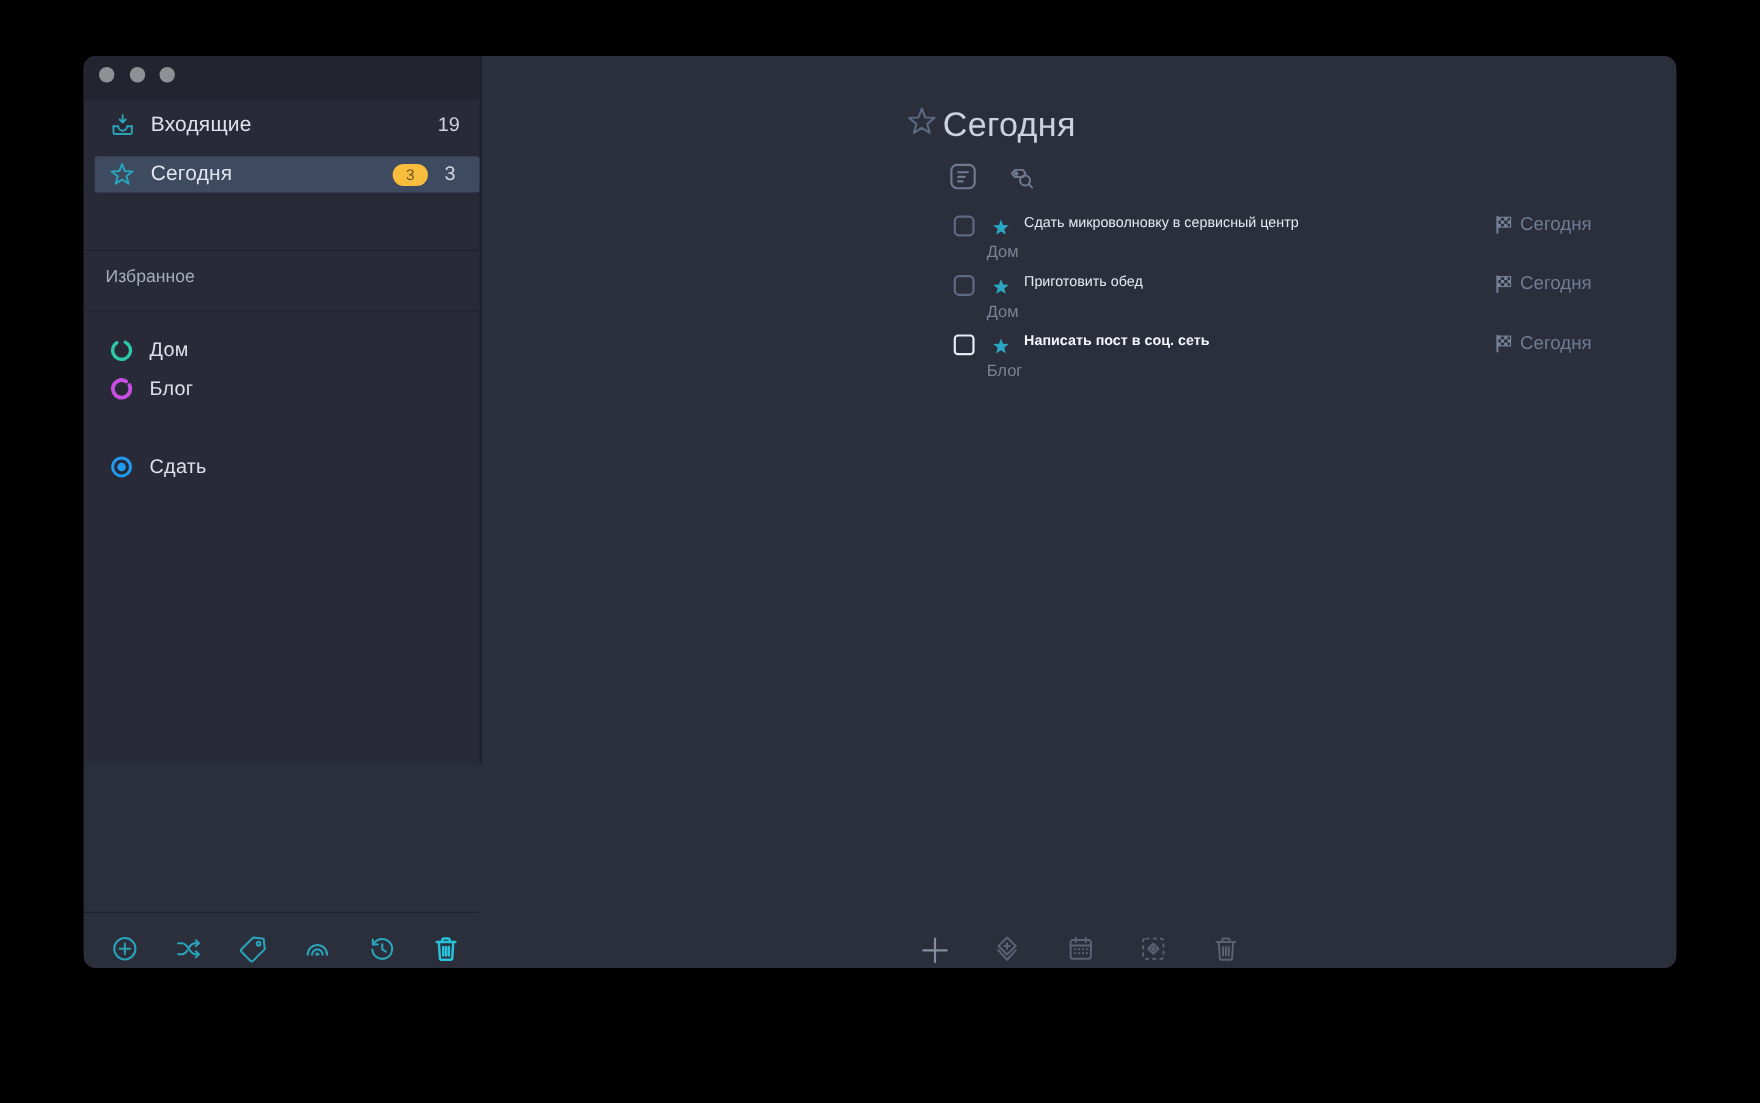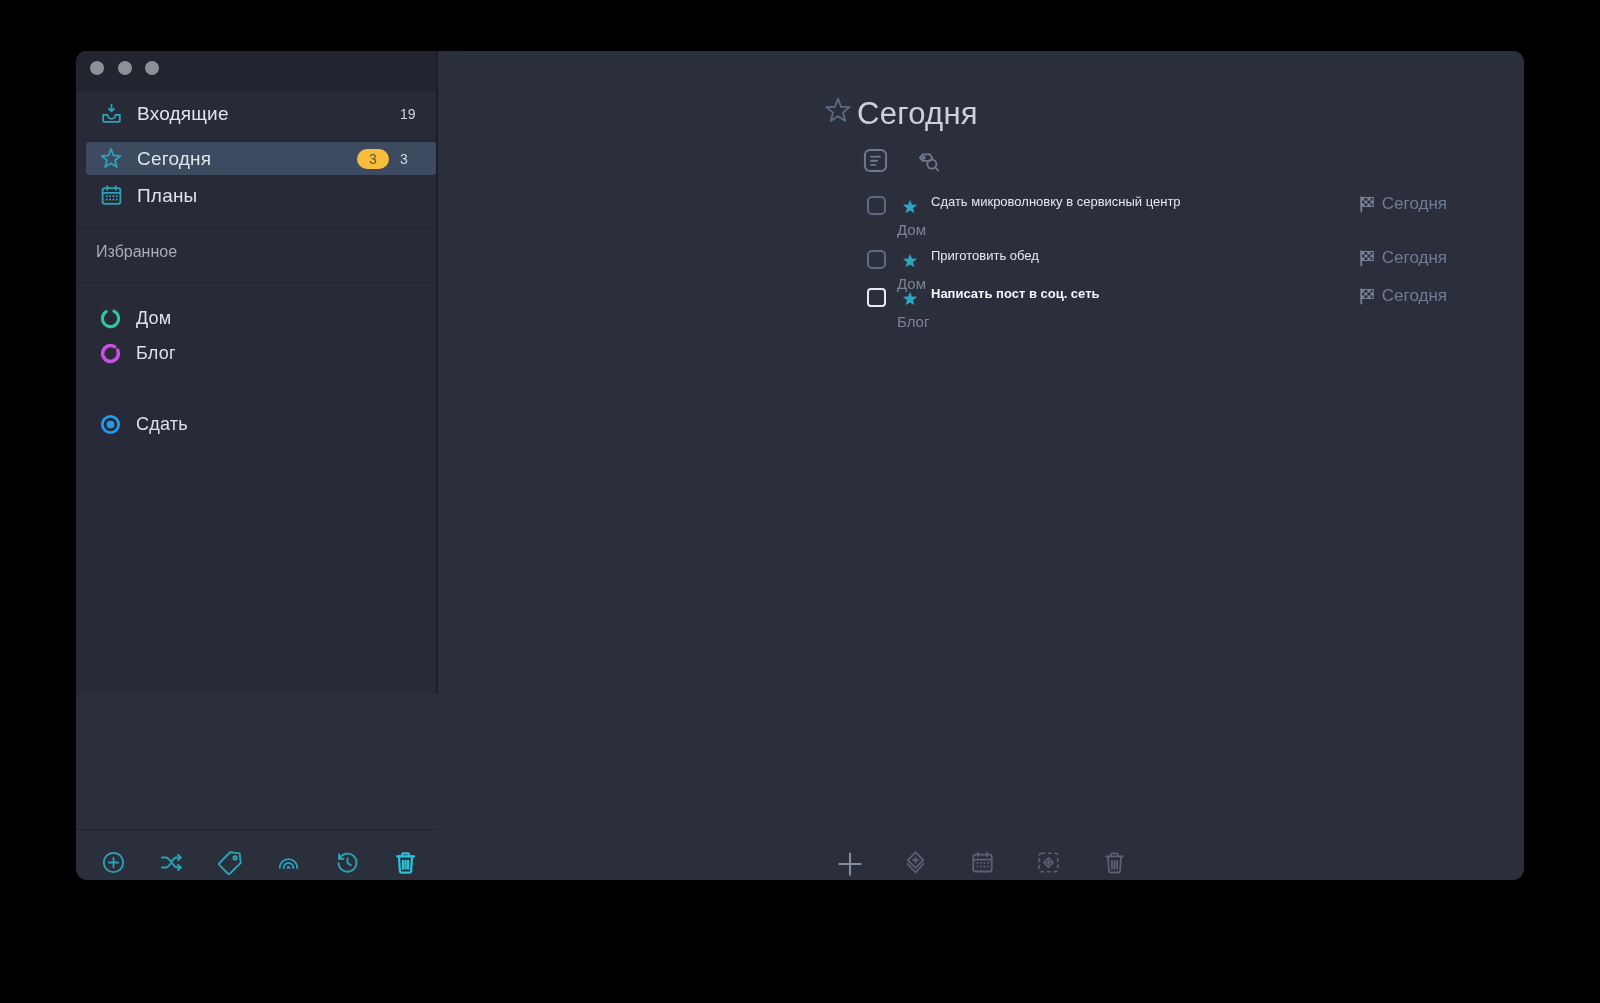--- a/index.html
+++ b/index.html
@@ -11,21 +11,21 @@
     border-right:2px solid #1c1f28;}
   .sb-header{position:absolute;left:0;top:0;width:100%;height:40px;background:#22252f;}
   .tl{position:absolute;top:10px;width:14px;height:14px;border-radius:50%;background:#8f9095;}
   .nav-row{position:absolute;left:10px;right:0;height:33px;display:flex;align-items:center;
     padding:0 18px 0 12px;box-sizing:border-box;border-radius:3px;}
   .nav-row.selected{background:#3d4a60;}
   .nicon{width:26px;height:26px;display:flex;align-items:center;justify-content:center;margin-right:13px;}
   .nlabel{flex:1;font-size:19px;color:#dfe4ec;letter-spacing:.2px;}
   .badge{min-width:20px;padding:0 6px;height:20px;border-radius:11px;background:#f8bd3c;
     color:#6b5a22;font-size:14px;line-height:20px;text-align:center;margin-right:11px;font-weight:500;}
-  .ncount{min-width:18px;text-align:left;font-size:14px;color:#cfd5e0;}
+  .ncount{min-width:18px;text-align:center;font-size:18px;color:#cfd5e0;}
   .divider{position:absolute;left:0;width:360px;height:1px;background:#1f222c;}
   .section-h{position:absolute;left:20px;font-size:16px;color:#a5adbb;}
   .fav-row{position:absolute;left:10px;right:0;height:32px;display:flex;align-items:center;
     padding:0 12px;box-sizing:border-box;}
   .fav-row .nicon{width:24px;height:24px;margin-right:14px;}
   .fav-row .nlabel{font-size:18px;color:#dce1e9;}
   .tbicon{position:absolute;width:26px;height:26px;top:798px;color:#2aa3b9;}
   .tbicon svg{display:block;}
   
   .main{position:absolute;left:362px;top:0;right:0;height:829px;}
@@ -75,40 +75,20 @@
       <span class="nicon">
         <svg width="26" height="26" viewBox="0 0 24 24" fill="none" stroke="#2aa3b9" stroke-width="1.7" stroke-linejoin="round">
           <path d="M12 2.8l2.3 6 6.4.3-5 4.1 1.7 6.2-5.4-3.5-5.4 3.5 1.7-6.2-5-4.1 6.4-.3z"></path>
         </svg>
       </span>
       <span class="nlabel">Сегодня</span>
       <span class="badge">3</span>
       <span class="ncount">3</span>
     </div>
 
-    <div class="nav-row" style="top:128px">
-      <span class="nicon">
-        <svg width="25" height="25" viewBox="0 0 24 24" fill="none" stroke="#2aa3b9" stroke-width="1.7" stroke-linecap="round">
-          <rect x="3.5" y="5" width="17" height="15" rx="2"></rect>
-          <path d="M8 3v3.4M16 3v3.4M3.5 9.5h17"></path>
-          <g fill="#2aa3b9" stroke="none">
-            <rect x="6.6" y="11.7" width="1.7" height="1.7"></rect>
-              <rect x="9.8" y="11.7" width="1.7" height="1.7"></rect>
-            <rect x="13" y="11.7" width="1.7" height="1.7"></rect>
-              <rect x="16.2" y="11.7" width="1.7" height="1.7"></rect>
-            <rect x="6.6" y="15" width="1.7" height="1.7"></rect>
-              <rect x="9.8" y="15" width="1.7" height="1.7"></rect>
-            <rect x="13" y="15" width="1.7" height="1.7"></rect>
-              <rect x="16.2" y="15" width="1.7" height="1.7"></rect>
-          </g>
-        </svg>
-      </span>
-      <span class="nlabel">Планы</span>
-      <span class="ncount"></span>
-    </div>
 
     <div class="divider" style="top:176px"></div>
     <div class="section-h" style="top:192px">Избранное</div>
     <div class="divider" style="top:231px"></div>
 
     <div class="fav-row" style="top:251px">
       <span class="nicon">
         <svg width="23" height="23" viewBox="0 0 22 22" fill="none">
           <circle cx="11" cy="11" r="7.8" stroke-width="3" stroke-linecap="round" stroke-dasharray="41 8" transform="rotate(-65 11 11)" stroke="#2ec7a7"></circle>
         </svg>
@@ -251,21 +231,21 @@
               <rect x="3.1" y="8" width="2.9" height="2.8"></rect>
                 <rect x="8.9" y="8" width="2.9" height="2.8"></rect>
             </g>
             <rect x="3.1" y="2.4" width="11.3" height="8.4" fill="none" stroke="#76829b" stroke-width="1"></rect>
           </svg>
         </span>
         <span class="due-label">Сегодня</span>
       </span>
     </div>
 
-    <div class="task-row bold" style="top:232px">
+    <div class="task-row bold" style="top:248px">
       <span class="checkbox"></span>
       <span class="task-star">
         <svg width="18" height="18" viewBox="0 0 24 24">
             <path fill="currentColor" d="M12 2.2l2.5 6.6 7 .3-5.5 4.5 1.9 6.8-5.9-3.9-5.9 3.9 1.9-6.8L2.5 9.1l7-.3z"></path>
           </svg>
       </span>
       <span class="task-title">Написать пост в соц. сеть</span>
       <span class="task-list-tag">Блог</span>
       <span class="due">
         <span class="flag">

